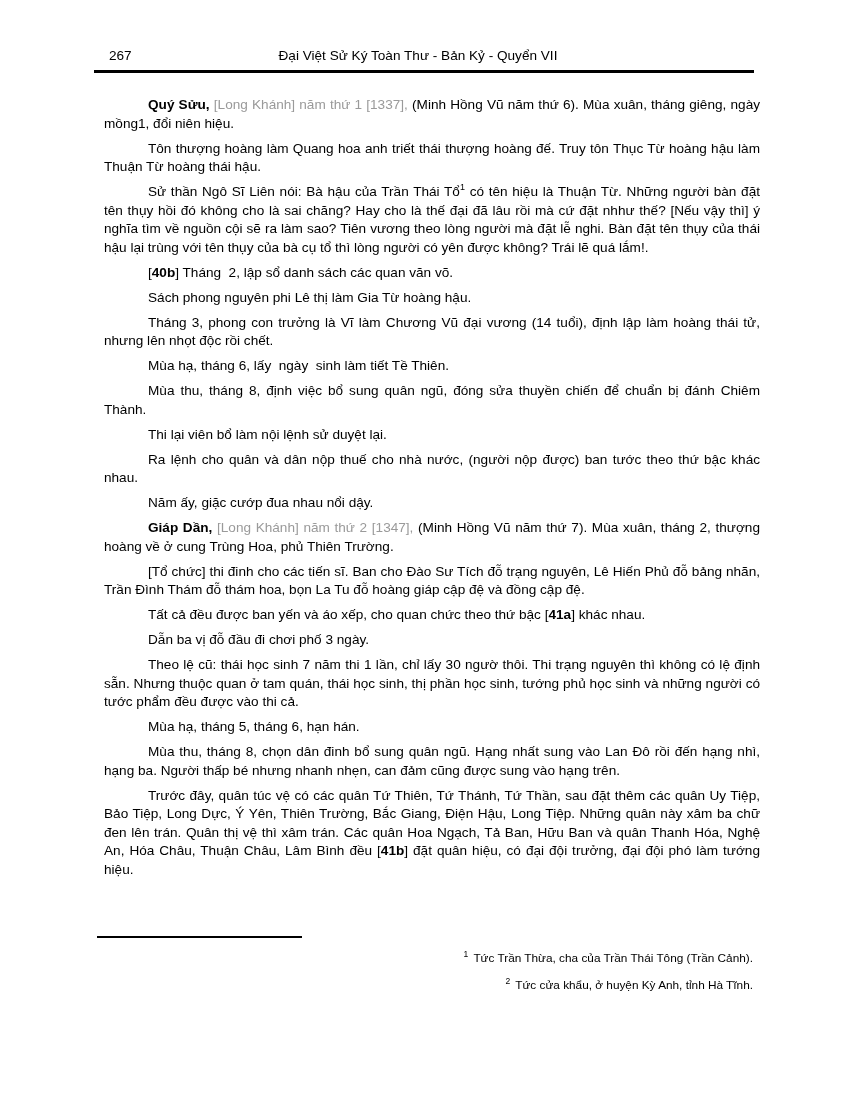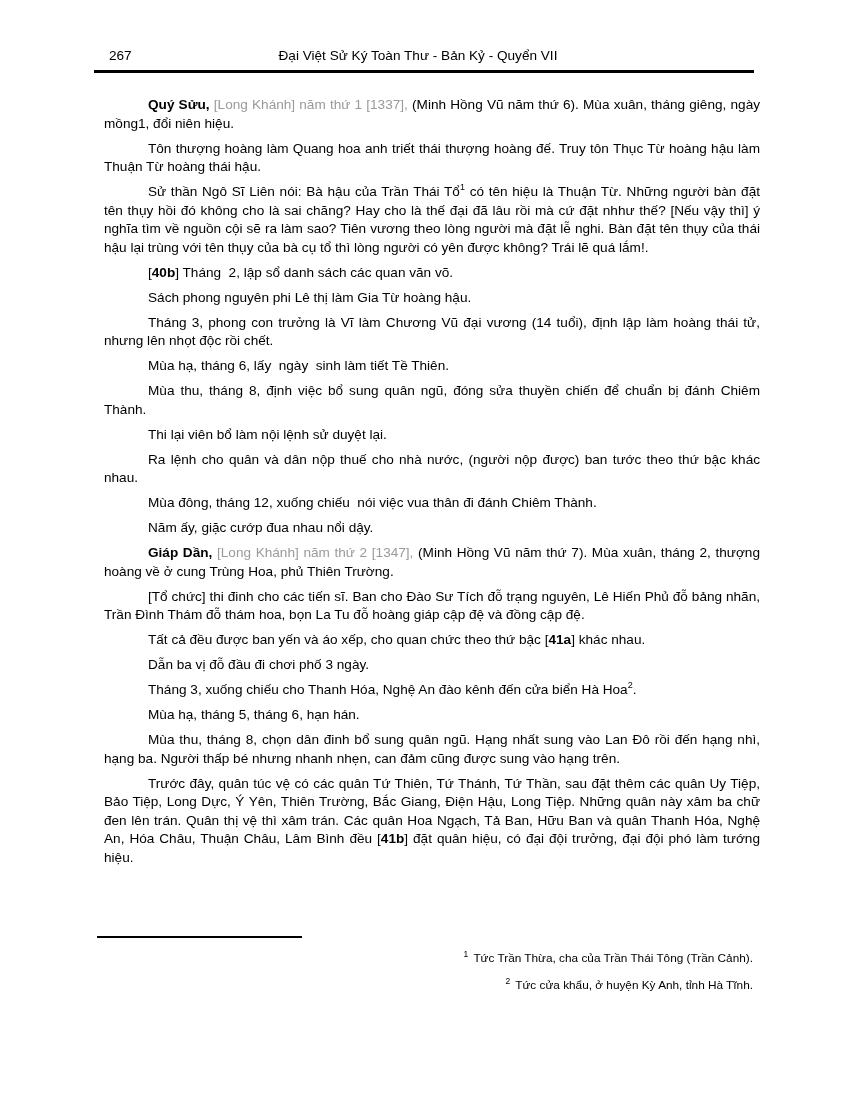--- a/index.html
+++ b/index.html
@@ -48,27 +48,26 @@
       <p><span class="b">Quý Sửu, </span><span class="g">[Long Khánh] năm thứ 1 [1337], </span><span>(Minh Hồng Vũ năm thứ 6). Mùa xuân, tháng giêng, ngày mồng1, đổi niên hiệu.</span></p>
       <p><span>Tôn thượng hoàng làm Quang hoa anh triết thái thượng hoàng đế. Truy tôn Thục Từ hoàng hậu làm Thuận Từ hoàng thái hậu.</span></p>
       <p><span>Sử thần Ngô Sĩ Liên nói: Bà hậu của Trần Thái Tổ</span><sup class="ref">1</sup><span> có tên hiệu là Thuận Từ. Những người bàn đặt tên thụy hồi đó không cho là sai chăng? Hay cho là thế đại đã lâu rồi mà cứ đặt nhhư thế? [Nếu vậy thì] ý nghĩa tìm về nguồn cội sẽ ra làm sao? Tiên vương theo lòng người mà đặt lễ nghi. Bàn đặt tên thụy của thái hậu lại trùng với tên thụy của bà cụ tổ thì lòng người có yên được không? Trái lẽ quá lắm!.</span></p>
       <p><span>[</span><span class="b">40b</span><span>] Tháng&nbsp; 2, lập sổ danh sách các quan văn võ.</span></p>
       <p><span>Sách phong nguyên phi Lê thị làm Gia Từ hoàng hậu.</span></p>
       <p><span>Tháng 3, phong con trưởng là Vĩ làm Chương Vũ đại vương (14 tuổi), định lập làm hoàng thái tử, nhưng lên nhọt độc rồi chết.</span></p>
       <p><span>Mùa hạ, tháng 6, lấy&nbsp; ngày&nbsp; sinh làm tiết Tề Thiên.</span></p>
       <p><span>Mùa thu, tháng 8, định việc bổ sung quân ngũ, đóng sửa thuyền chiến để chuẩn bị đánh Chiêm Thành.</span></p>
       <p><span>Thi lại viên bổ làm nội lệnh sử duyệt lại.</span></p>
       <p><span>Ra lệnh cho quân và dân nộp thuế cho nhà nước, (người nộp được) ban tước theo thứ bậc khác nhau.</span></p>
-      <p><span>Mùa đông, tháng 12, xuống chiếu&nbsp; nói việc vua thân đi đánh Chiêm Thành.</span></p>
       <p><span>Năm ấy, giặc cướp đua nhau nổi dậy.</span></p>
       <p><span class="b">Giáp Dần, </span><span class="g">[Long Khánh] năm thứ 2 [1347], </span><span>(Minh Hồng Vũ năm thứ 7). Mùa xuân, tháng 2, thượng hoàng về ở cung Trùng Hoa, phủ Thiên Trường.</span></p>
       <p><span>[Tổ chức] thi đinh cho các tiến sĩ. Ban cho Đào Sư Tích đỗ trạng nguyên, Lê Hiến Phủ đỗ bảng nhãn, Trần Đình Thám đỗ thám hoa, bọn La Tu đỗ hoàng giáp cập đệ và đồng cập đệ.</span></p>
       <p><span>Tất cả đều được ban yến và áo xếp, cho quan chức theo thứ bậc [</span><span class="b">41a</span><span>] khác nhau.</span></p>
       <p><span>Dẫn ba vị đỗ đầu đi chơi phố 3 ngày.</span></p>
-      <p><span>Tháng 3, xuống chiếu cho Thanh Hóa, Nghệ An đào kênh đến cửa biển Hà Hoa</span><sup class="ref">2</sup><span>.</span></p>
+      <p><span>Theo lệ cũ: thái học sinh 7 năm thi 1 lần, chỉ lấy 30 ngườ thôi. Thi trạng nguyên thì không có lệ định sẵn. Nhưng thuộc quan ở tam quán, thái học sinh, thị phần học sinh, tướng phủ học sinh và những người có tước phẩm đều được vào thi cả.</span></p>
       <p><span>Mùa hạ, tháng 5, tháng 6, hạn hán.</span></p>
       <p><span>Mùa thu, tháng 8, chọn dân đinh bổ sung quân ngũ. Hạng nhất sung vào Lan Đô rồi đến hạng nhì, hạng ba. Người thấp bé nhưng nhanh nhẹn, can đảm cũng được sung vào hạng trên.</span></p>
       <p><span>Trước đây, quân túc vệ có các quân Tứ Thiên, Tứ Thánh, Tứ Thần, sau đặt thêm các quân Uy Tiệp, Bảo Tiệp, Long Dực, Ý Yên, Thiên Trường, Bắc Giang, Điện Hậu, Long Tiệp. Những quân này xâm ba chữ đen lên trán. Quân thị vệ thì xâm trán. Các quân Hoa Ngạch, Tả Ban, Hữu Ban và quân Thanh Hóa, Nghệ An, Hóa Châu, Thuận Châu, Lâm Bình đều [</span><span class="b">41b</span><span>] đặt quân hiệu, có đại đội trưởng, đại đội phó làm tướng hiệu.</span></p>
     </div>
 
   <div class="footnotes">
     <div class="fn-rule"></div>
     <div>
         <div class="fn"><sup>1</sup><span> Tức Trần Thừa, cha của Trần Thái Tông (Trần Cảnh).</span></div>
         <div class="fn"><sup>2</sup><span> Tức cửa khẩu, ở huyện Kỳ Anh, tỉnh Hà Tĩnh.</span></div>

